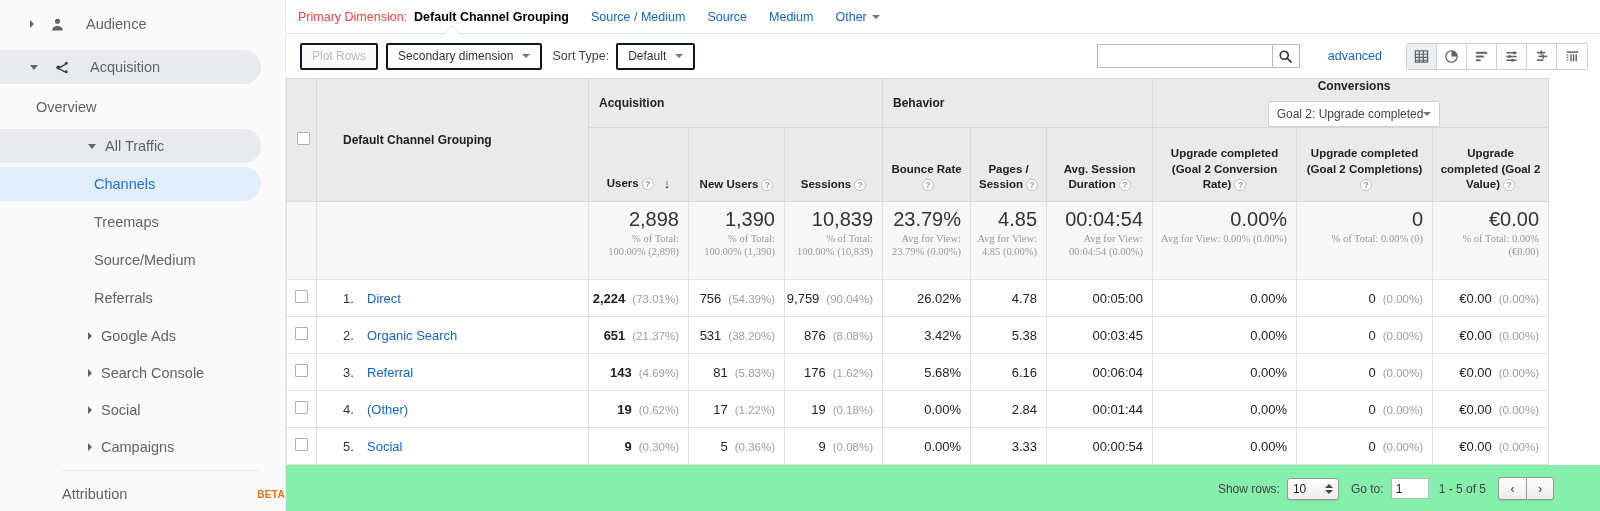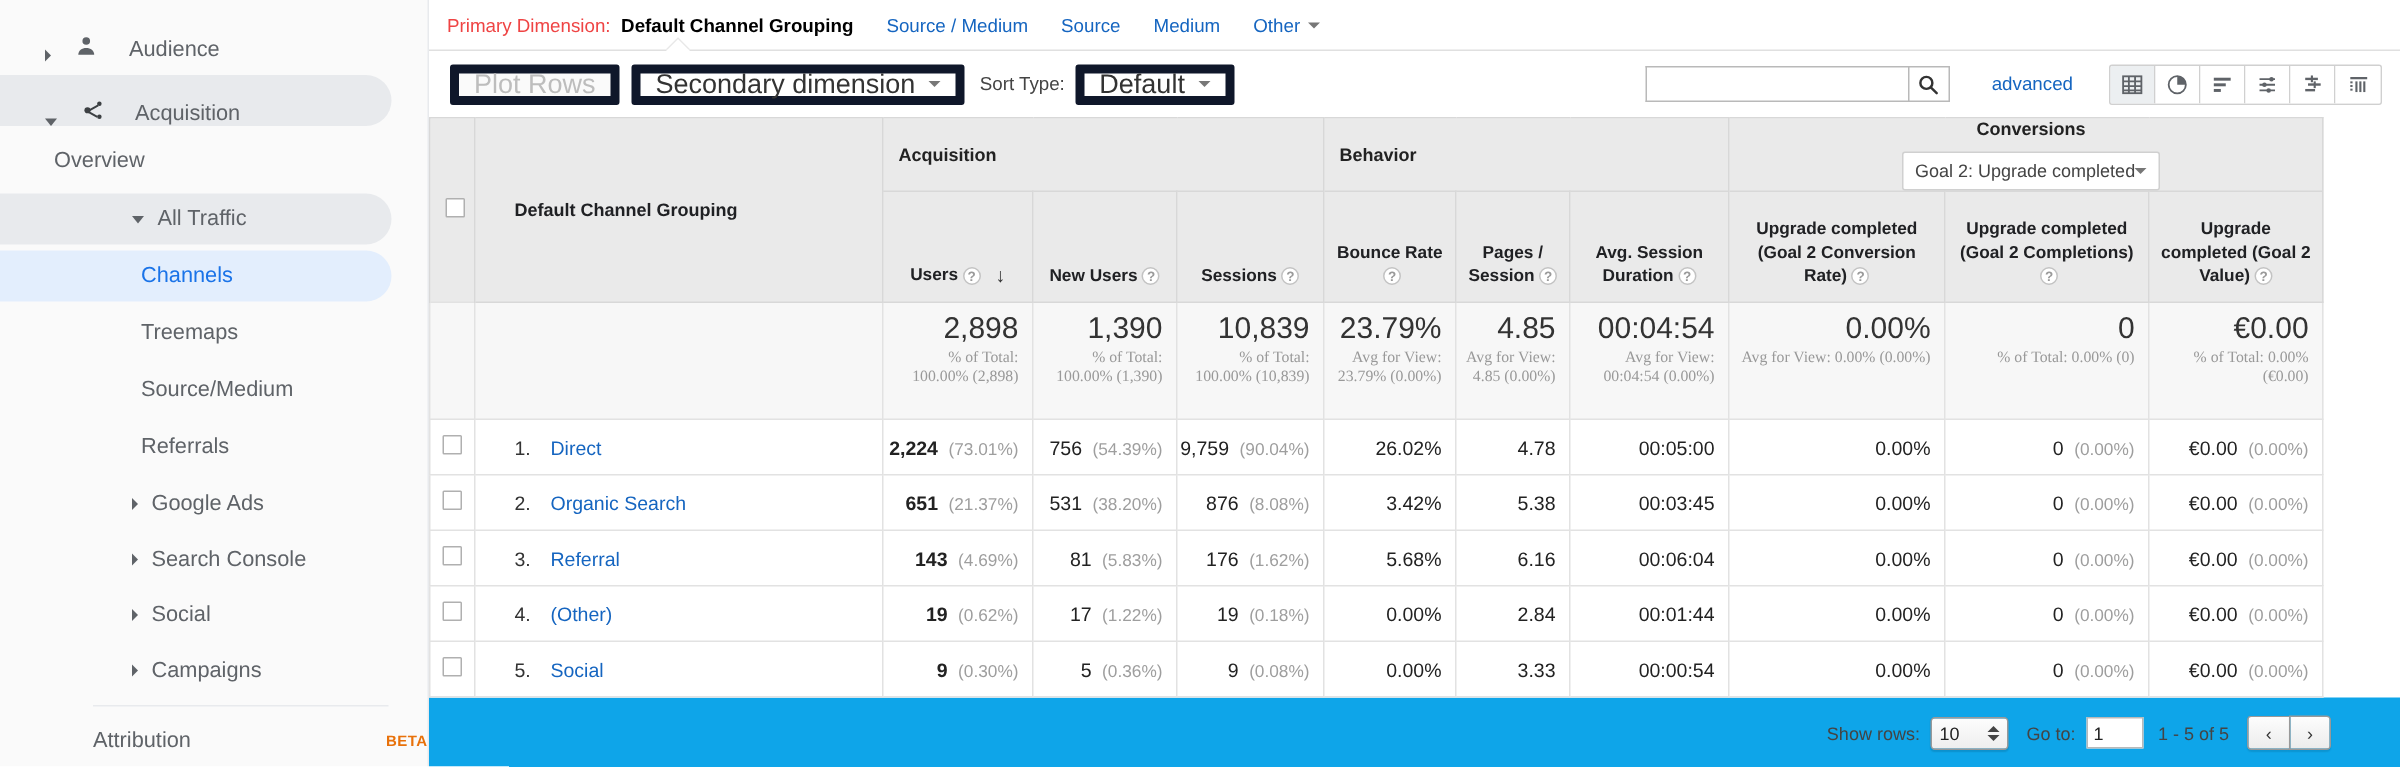--- a/index.html
+++ b/index.html
@@ -48,21 +48,21 @@
   .caret.down {
     border-left: 4.5px solid transparent;
     border-right: 4.5px solid transparent;
     border-top: 5px solid #5f6368;
     border-bottom: 0;
   }
   .nav-icon { width: 22px; height: 22px; flex: 0 0 22px; display:flex; align-items:center; justify-content:center; }
   .nav-label { flex: 1 1 auto; }
 
   
-  .lvl0 { padding-left: 30px; align-items: flex-end; }         
+  .lvl0 { padding-left: 30px; }         
   .lvl0 .caret { margin-right: 12px; }
   .lvl0 .nav-icon { margin-right: 18px; }
   .lvl1 { padding-left: 36px; }
   .lvl2 { padding-left: 88px; }
   .lvl2 .caret { margin-right: 9px; }
   .lvl3 { padding-left: 94px; }
 
   .nav-sep { height: 1px; background: #e8eaed; margin: 6px 26px 6px 62px; }
 
   .beta {
@@ -98,22 +98,22 @@
 
   
   #controls {
     height: 44px; display: flex; align-items: center;
     padding: 0 12px 0 14px;
     background: #fff;
   }
   .btn {
     height: 27px; display: inline-flex; align-items: center;
     padding: 0 10px;
-    border: 6px solid #0f172a; border-radius: 2px;
-    background: #fff; font-size: 18px; color: #333;
+    border: 2px solid #0f172a; border-radius: 2px;
+    background: #fff; font-size: 12px; color: #333;
     cursor: pointer; white-space: nowrap;
   }
   .btn.disabled { color: #bdbdbd; background: #fafafa; cursor: default; }
   .btn .tri-down { margin-left: 9px; }
   #sort-label { font-size: 12.5px; color: #444; margin: 0 7px 0 10px; }
   .spacer { flex: 1 1 auto; }
   #search-wrap { display: flex; align-items: center; }
   #search-box {
     width: 175px; height: 24px;
     border: 1px solid #b9b9b9; border-right: none;
@@ -213,21 +213,21 @@
   td.num { text-align: right; padding-right: 9px !important; white-space: nowrap; }
   .v { color: #222; }
   .v.bold { font-weight: bold; }
   .pct { color: #9e9e9e; font-size: 11.5px; margin-left: 7px; }
 
   
   #footer {
     height: 47px; display: flex; align-items: center; justify-content: flex-end;
     padding-right: 46px;
     font-size: 12px; color: #444;
-    background: #0ea5e9;
+    background: #86efac;
   }
   #footer .lbl { margin-right: 7px; }
   .selbox {
     height: 22px; min-width: 52px;
     border: 1px solid #999; border-radius: 3px;
     background: linear-gradient(#fdfdfd,#eeeeee);
     display: inline-flex; align-items: center; justify-content: space-between;
     padding: 0 5px; font-size: 12px; color: #222; cursor: pointer;
     box-shadow: 0 1px 1px rgba(0,0,0,.12);
   }

